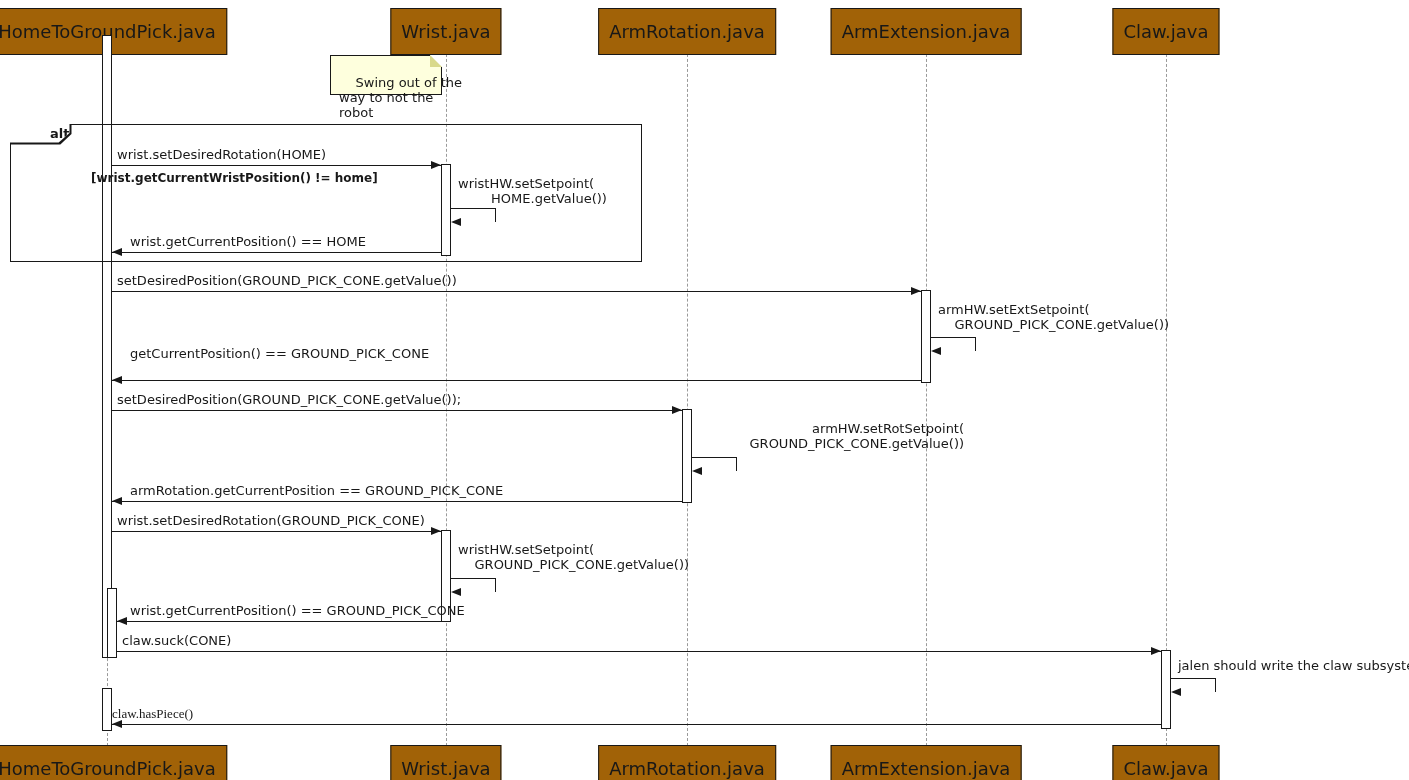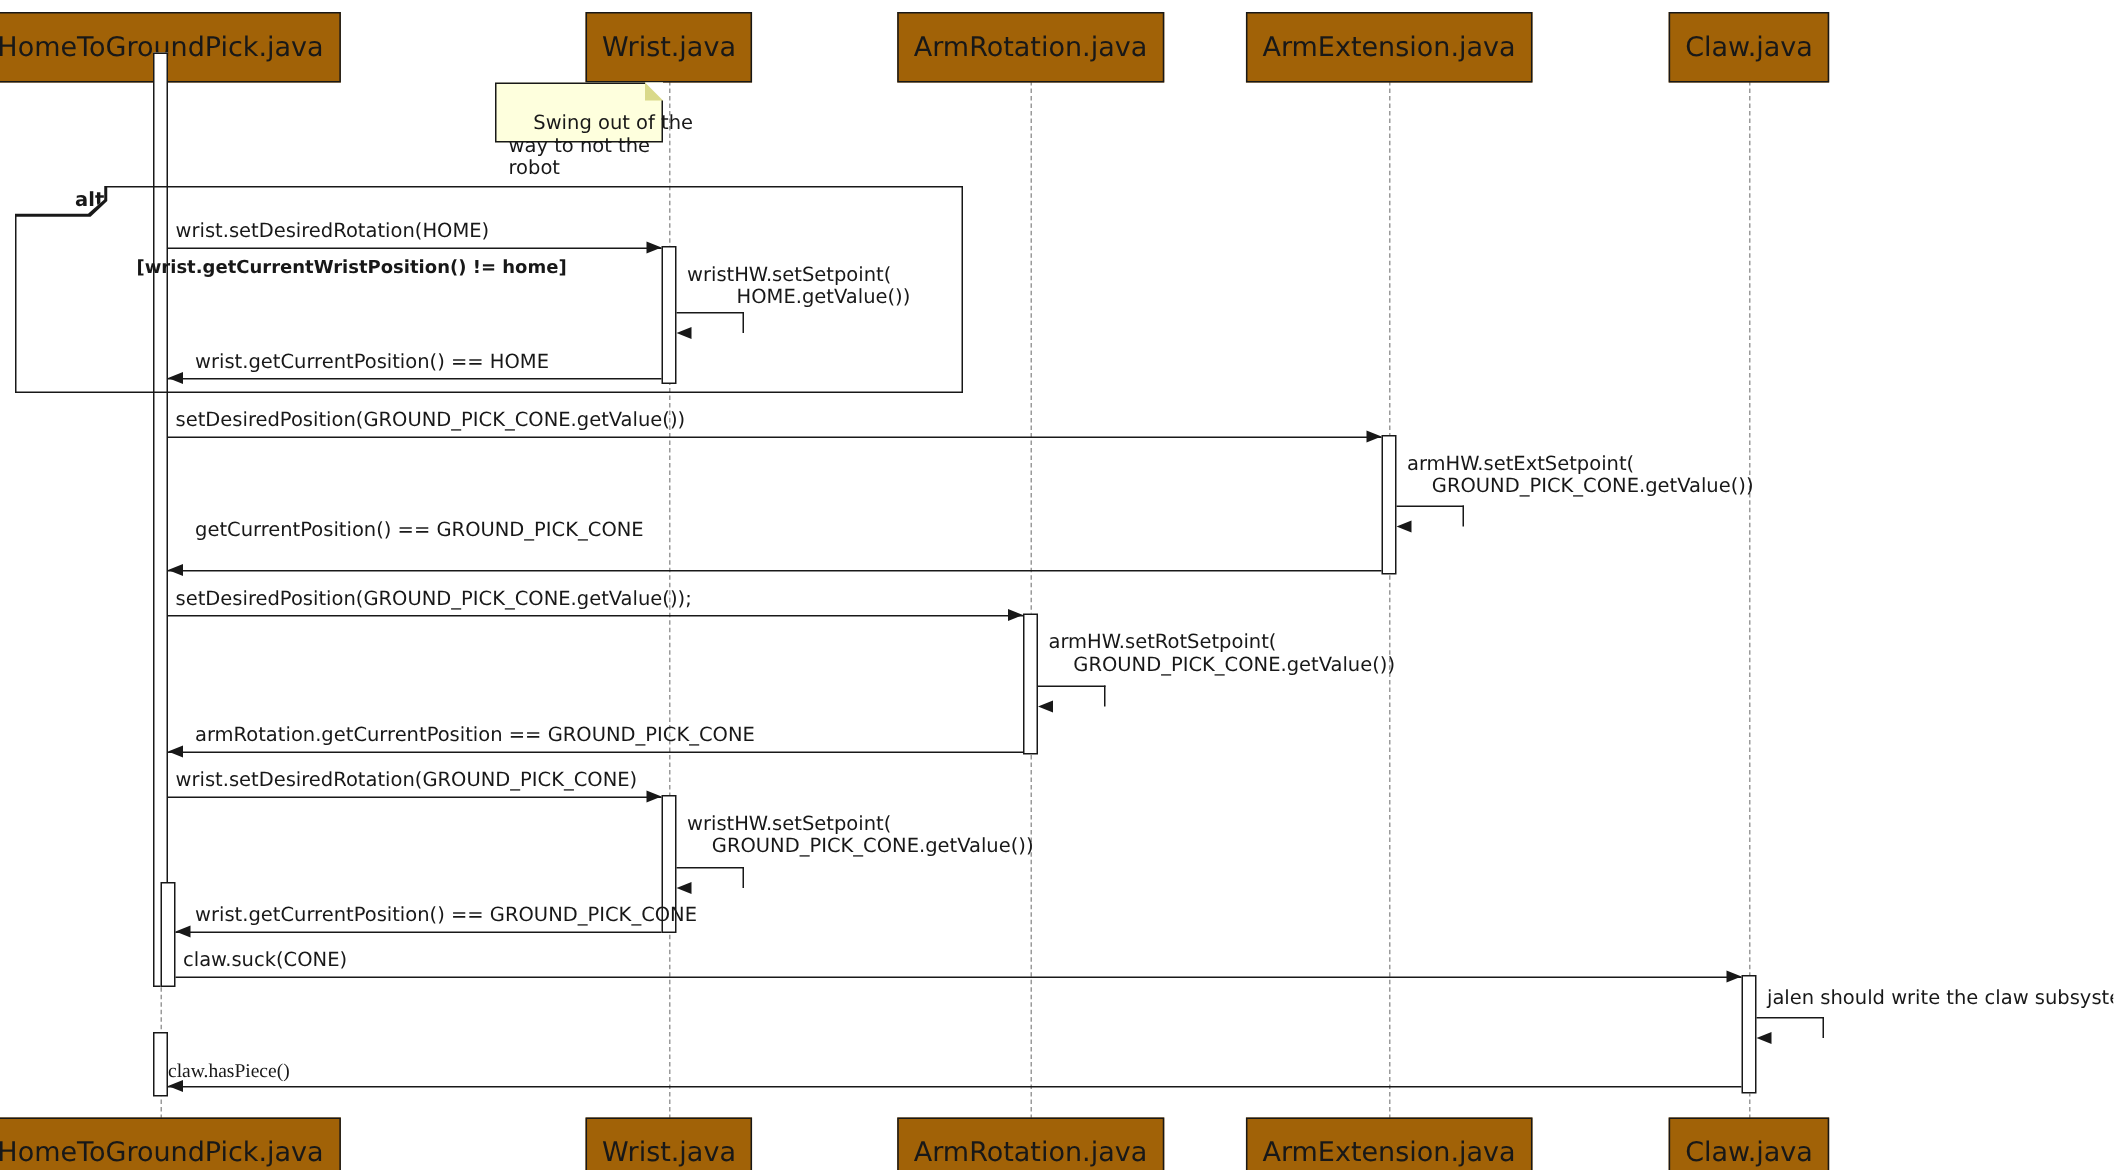--- a/index.html
+++ b/index.html
@@ -181,21 +181,21 @@
   <div class="arr-l" style="left:931px;top:347px;"></div>
 
   <div class="lbl" style="left:130px;top:346px;">getCurrentPosition() == GROUND_PICK_CONE</div>
   <div class="hline" style="left:112px;top:380px;width:809px;"></div>
   <div class="arr-l" style="left:112px;top:376px;"></div>
 
   <div class="lbl" style="left:117px;top:392px;">setDesiredPosition(GROUND_PICK_CONE.getValue());</div>
   <div class="hline" style="left:112px;top:410px;width:570px;"></div>
   <div class="arr-r" style="left:672px;top:406px;"></div>
 
-  <div class="lbl" style="left:699px;top:421px;">armHW.setRotSetpoint(
+  <div class="lbl" style="left:733px;top:421px;text-align:right;">armHW.setRotSetpoint(
     GROUND_PICK_CONE.getValue())</div>
   <div class="selfmsg" style="left:692px;top:457px;width:45px;height:14px;"></div>
   <div class="arr-l" style="left:692px;top:467px;"></div>
 
   <div class="lbl" style="left:130px;top:483px;">armRotation.getCurrentPosition == GROUND_PICK_CONE</div>
   <div class="hline" style="left:112px;top:501px;width:570px;"></div>
   <div class="arr-l" style="left:112px;top:497px;"></div>
 
   <div class="lbl" style="left:117px;top:513px;">wrist.setDesiredRotation(GROUND_PICK_CONE)</div>
   <div class="hline" style="left:112px;top:531px;width:329px;"></div>

